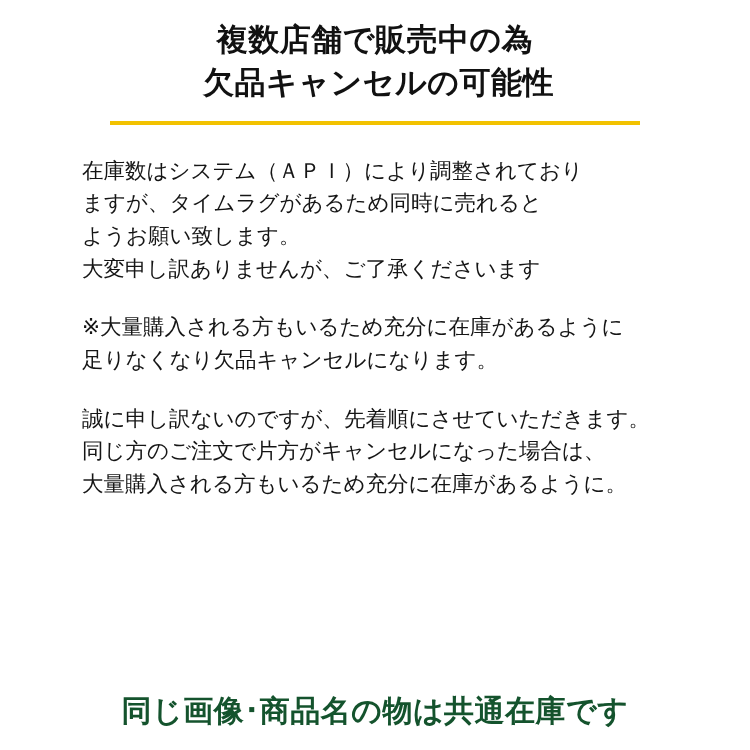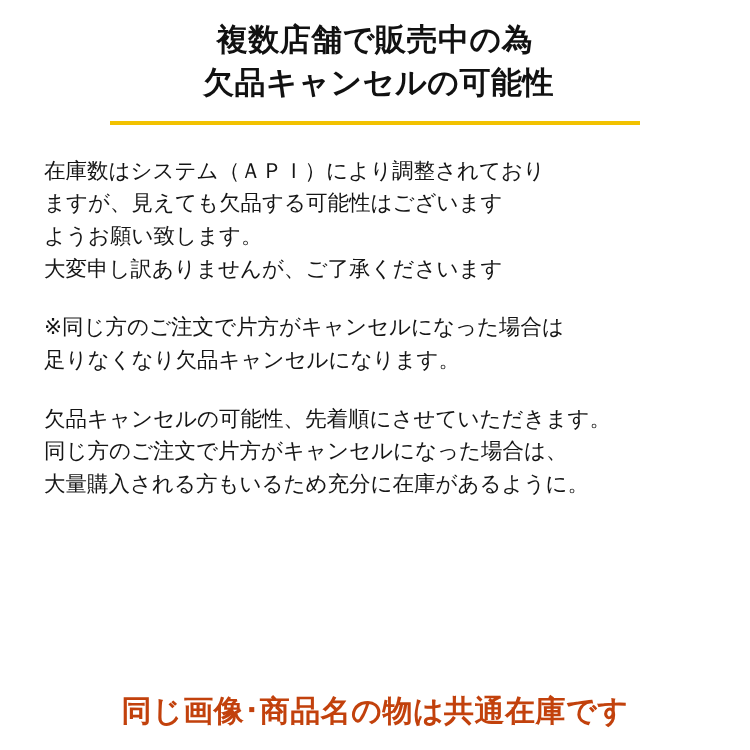--- a/index.html
+++ b/index.html
@@ -61,37 +61,38 @@
     line-height: 1.52;
     color: #151515;
     margin: 0;
   }
   .para + .para {
     margin-top: 26px;
   }
   .para .ln {
     display: block;
     white-space: pre;
+    margin-left: 38px;
   }
 
   
   .footer {
     position: absolute;
     left: 0;
     right: 0;
     bottom: 0;
     height: 78px;
     display: flex;
     align-items: center;
     justify-content: center;
   }
   .footer-text {
     font-size: 30px;
     font-weight: 700;
-    color: #c2410c;
+    color: #14532d;
     letter-spacing: 0.5px;
     white-space: pre;
   }
 </style>
 </head>
 <body>
 
 <div class="page">
 
   <div class="heading">
@@ -99,32 +100,32 @@
     <div class="heading-line second">欠品キャンセルの可能性</div>
     <div class="underline-wrap">
       <span class="underline-bar"></span>
     </div>
   </div>
 
   <div class="body-block">
 
     <p class="para">
       <span class="ln">在庫数はシステム（ＡＰＩ）により調整されており</span>
-      <span class="ln">ますが、見えても欠品する可能性はございます</span>
+      <span class="ln">ますが、タイムラグがあるため同時に売れると</span>
       <span class="ln">ようお願い致します。</span>
       <span class="ln">大変申し訳ありませんが、ご了承くださいます</span>
     </p>
 
     <p class="para">
-      <span class="ln">※同じ方のご注文で片方がキャンセルになった場合は</span>
+      <span class="ln">※大量購入される方もいるため充分に在庫があるように</span>
       <span class="ln">足りなくなり欠品キャンセルになります。</span>
     </p>
 
     <p class="para">
-      <span class="ln">欠品キャンセルの可能性、先着順にさせていただきます。</span>
+      <span class="ln">誠に申し訳ないのですが、先着順にさせていただきます。</span>
       <span class="ln">同じ方のご注文で片方がキャンセルになった場合は、</span>
       <span class="ln">大量購入される方もいるため充分に在庫があるように。</span>
     </p>
 
 
   </div>
 
   <div class="footer">
     <span class="footer-text">同じ画像･商品名の物は共通在庫です</span>
   </div>

